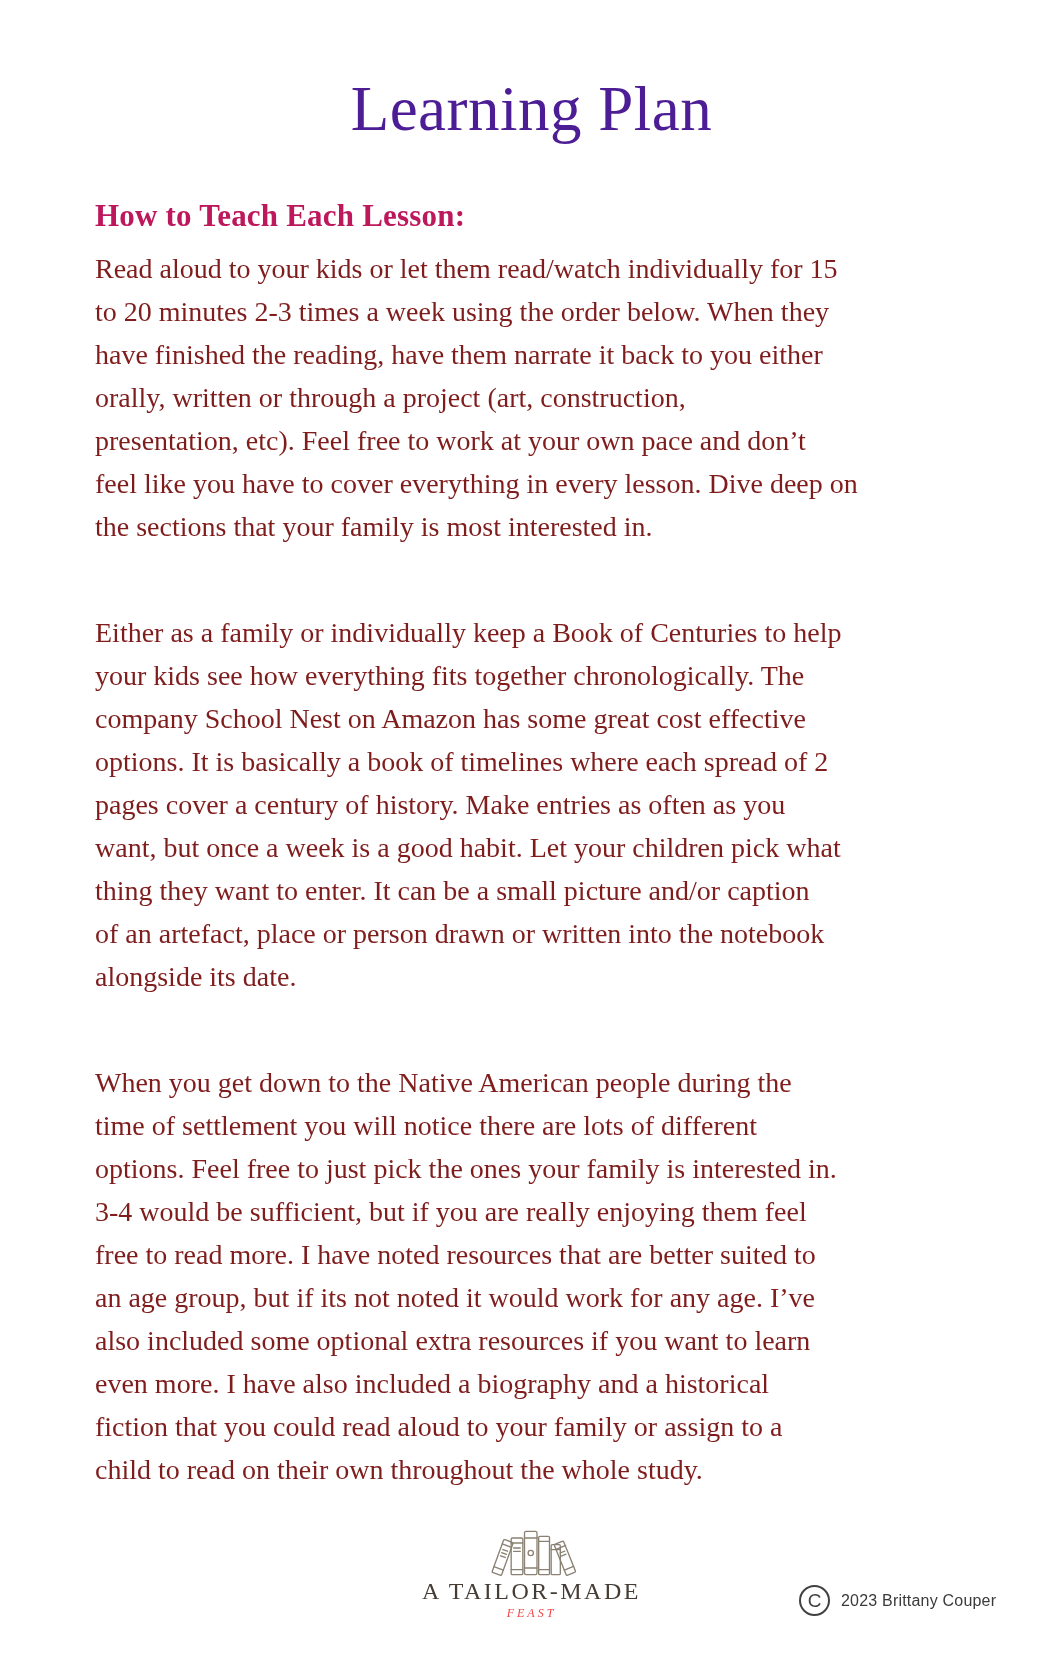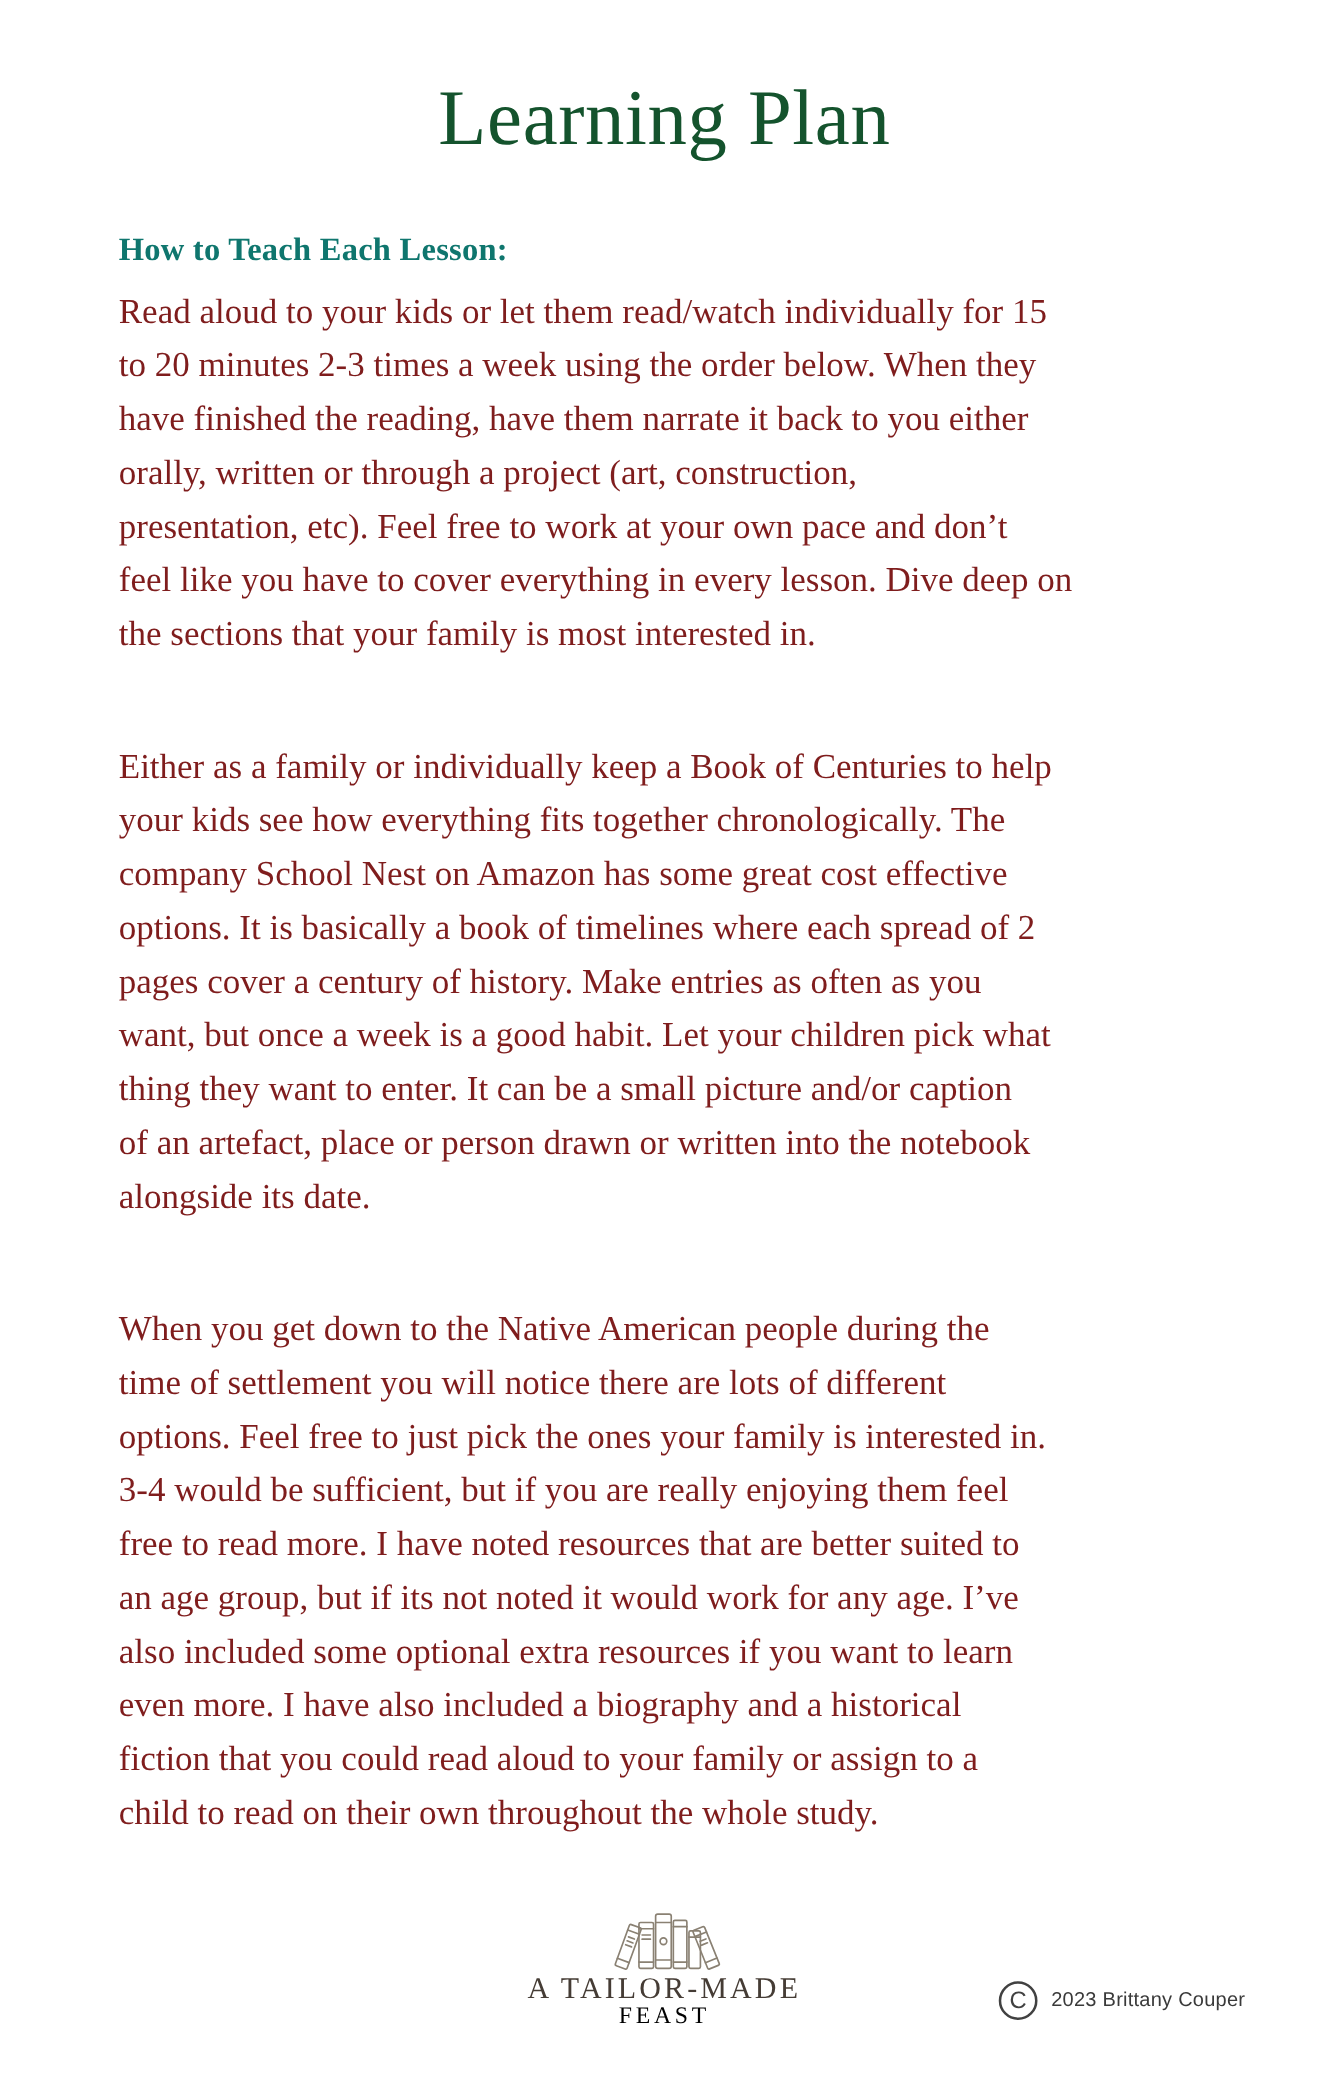--- a/index.html
+++ b/index.html
@@ -14,34 +14,34 @@
   }
   .page-title {
     position: absolute;
     top: 58px;
     left: 0;
     right: 0;
     text-align: center;
     font-size: 63px;
     font-weight: 400;
     letter-spacing: 0.5px;
-    margin: 0;
-    color: #14532d;
+    margin: 15px;
+    color: #4c1d95;
   }
   .content {
     position: absolute;
     left: 95px;
     top: 183px;
     width: 882px;
   }
   .section-heading {
-    font-size: 26px;
+    font-size: 31px;
     font-weight: 700;
-    margin: 2px 0 13px 0;
-    color: #0f766e;
+    margin: 15px 0 13px 0;
+    color: #be185d;
     letter-spacing: 0.2px;
   }
   .para {
     font-size: 28px;
     line-height: 43px;
     margin: 0 0 63px 0;
     white-space: pre-line;
     color: #7f1d1d;
   }
   .para:last-child { margin-bottom: 0; }
@@ -54,24 +54,25 @@
     color: #453c35;
   }
   .footer-logo .books { display: block; margin: 0 auto 2px auto; }
   .logo-name {
     font-size: 24px;
     letter-spacing: 2.5px;
     font-weight: 400;
     line-height: 22px;
   }
   .logo-subname {
-    font-size: 19px;
+    font-size: 12px;
     letter-spacing: 3px;
     line-height: 22px;
-    color: #000000;
+    color: #ef4444;
+    font-style: italic;
   }
   .copyright {
     position: absolute;
     left: 799px;
     top: 1585px;
     display: flex;
     align-items: center;
     gap: 11px;
     font-family: "Liberation Sans", sans-serif;
     color: #3a3a3a;

